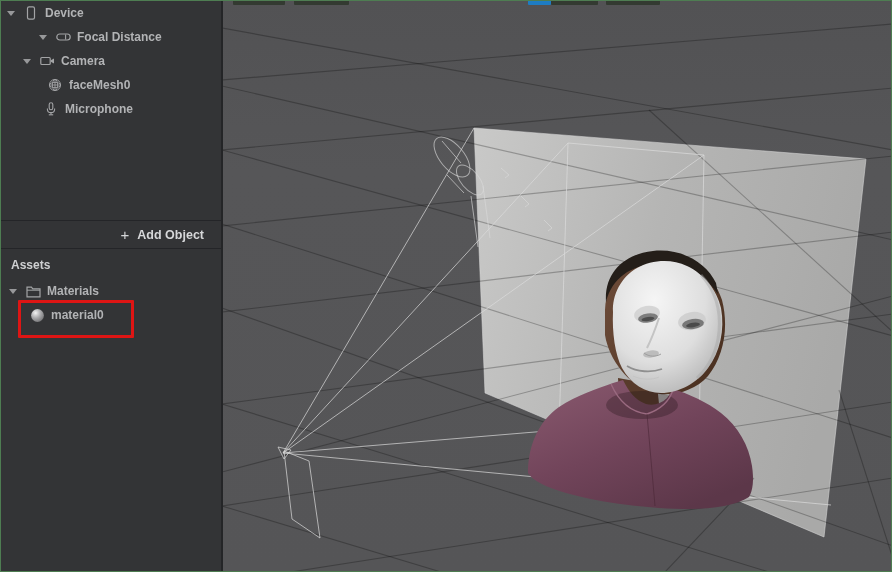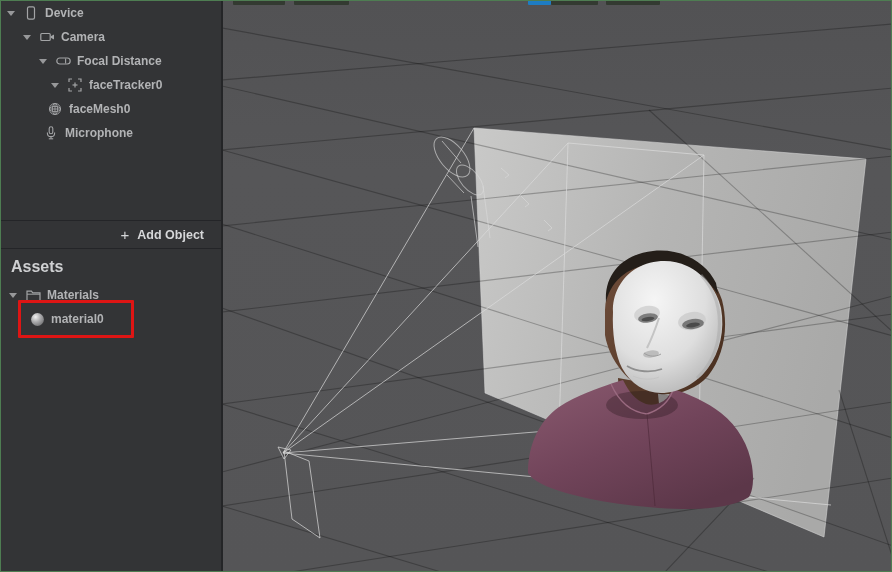--- a/index.html
+++ b/index.html
@@ -22,21 +22,21 @@
   .ico svg{display:block;}
   #scene-tree{position:absolute;left:0;top:0;width:220px;}
   #add-object-bar{
     position:absolute;left:0;top:219px;width:220px;height:29px;box-sizing:border-box;
     border-top:1px solid #242528;border-bottom:1px solid #242528;
     display:flex;align-items:center;justify-content:flex-end;padding-right:17px;
     color:#d6d7d9;font-size:12.5px;font-weight:700;cursor:pointer;background:#333436;
   }
   #add-object-bar .plus{font-size:15px;font-weight:400;margin-right:8px;color:#d6d7d9;}
   #assets-section{position:absolute;left:0;top:249px;width:220px;}
-  #assets-header{padding:8px 0 6px 10px;font-size:16px;font-weight:700;color:#cfd0d2;}
+  #assets-header{padding:8px 0 6px 10px;font-size:12px;font-weight:700;color:#cfd0d2;}
   #materials-row{margin-top:1px;}
   #highlight-box{
     position:absolute;left:17px;top:299px;width:110px;height:32px;
     border:3px solid #de1514;border-radius:1px;z-index:6;pointer-events:none;
   }
   
   #viewport{position:absolute;left:222px;top:0;width:670px;height:570px;background:#545456;}
   #viewport svg{position:absolute;left:0;top:0;}
   .remnant{position:absolute;top:0;height:4px;border-radius:0 0 1px 1px;}
 </style>
@@ -54,66 +54,48 @@
             <span class="tri"></span>
           </span>
         <span class="ico">
           <svg width="14" height="14" viewBox="0 0 14 14">
               <rect x="3.5" y="0.8" width="7" height="12.4" rx="1.6" fill="none" stroke="#a3a4a6" stroke-width="1.2"></rect>
             </svg>
         </span>
         <span class="label">Device</span>
       </div>
 
+      <div class="row" style="padding-left:38px">
+        <span class="tri-slot">
+            <span class="tri"></span>
+          </span>
+        <span class="ico">
+          <svg width="15" height="14" viewBox="0 0 15 14">
+              <rect x="0.8" y="4" width="13.4" height="6" rx="3" fill="none" stroke="#a3a4a6" stroke-width="1.2"></rect>
+              <line x1="9.6" y1="4.4" x2="9.6" y2="9.6" stroke="#a3a4a6" stroke-width="1.1"></line>
+            </svg>
+        </span>
+        <span class="label">Focal Distance</span>
+      </div>
+
       <div class="row" style="padding-left:22px">
         <span class="tri-slot">
             <span class="tri"></span>
           </span>
         <span class="ico">
           <svg width="15" height="14" viewBox="0 0 15 14">
               <rect x="0.8" y="3.5" width="9.4" height="7" rx="1" fill="none" stroke="#a3a4a6" stroke-width="1.2"></rect>
               <path d="M10.8 6.2 L14 4.6 L14 9.4 L10.8 7.8 Z" fill="#a3a4a6"></path>
             </svg>
         </span>
         <span class="label">Camera</span>
       </div>
 
-      <div class="row" style="padding-left:38px">
-        <span class="tri-slot">
-            <span class="tri"></span>
-          </span>
-        <span class="ico">
-          <svg width="15" height="14" viewBox="0 0 15 14">
-              <rect x="0.8" y="4" width="13.4" height="6" rx="3" fill="none" stroke="#a3a4a6" stroke-width="1.2"></rect>
-              <line x1="9.6" y1="4.4" x2="9.6" y2="9.6" stroke="#a3a4a6" stroke-width="1.1"></line>
-            </svg>
-        </span>
-        <span class="label">Focal Distance</span>
-      </div>
-
-
-
-      <div class="row" style="padding-left:50px">
-        <span class="tri-slot">
-            <span class="tri"></span>
-          </span>
-        <span class="ico">
-          <svg width="14" height="14" viewBox="0 0 14 14">
-              <g stroke="#a3a4a6" stroke-width="1.2" fill="none">
-                <path d="M1 4 V1 H4"></path>
-                <path d="M10 1 H13 V4"></path>
-                <path d="M13 10 V13 H10"></path>
-                <path d="M4 13 H1 V10"></path>
-                <line x1="7" y1="4.5" x2="7" y2="9.5"></line>
-                <line x1="4.5" y1="7" x2="9.5" y2="7"></line>
-              </g>
-            </svg>
-        </span>
-        <span class="label">faceTracker0</span>
-      </div>
+
+
 
       <div class="row" style="padding-left:46px">
         <span class="ico">
           <svg width="14" height="14" viewBox="0 0 14 14">
               <g fill="none" stroke="#a3a4a6" stroke-width="0.9">
                 <circle cx="7" cy="7" r="5.6"></circle>
                 <ellipse cx="7" cy="7" rx="2.6" ry="5.6"></ellipse>
                 <ellipse cx="7" cy="7" rx="5.6" ry="2.6"></ellipse>
                 <line x1="1.4" y1="7" x2="12.6" y2="7"></line>
                 <line x1="7" y1="1.4" x2="7" y2="12.6"></line>

